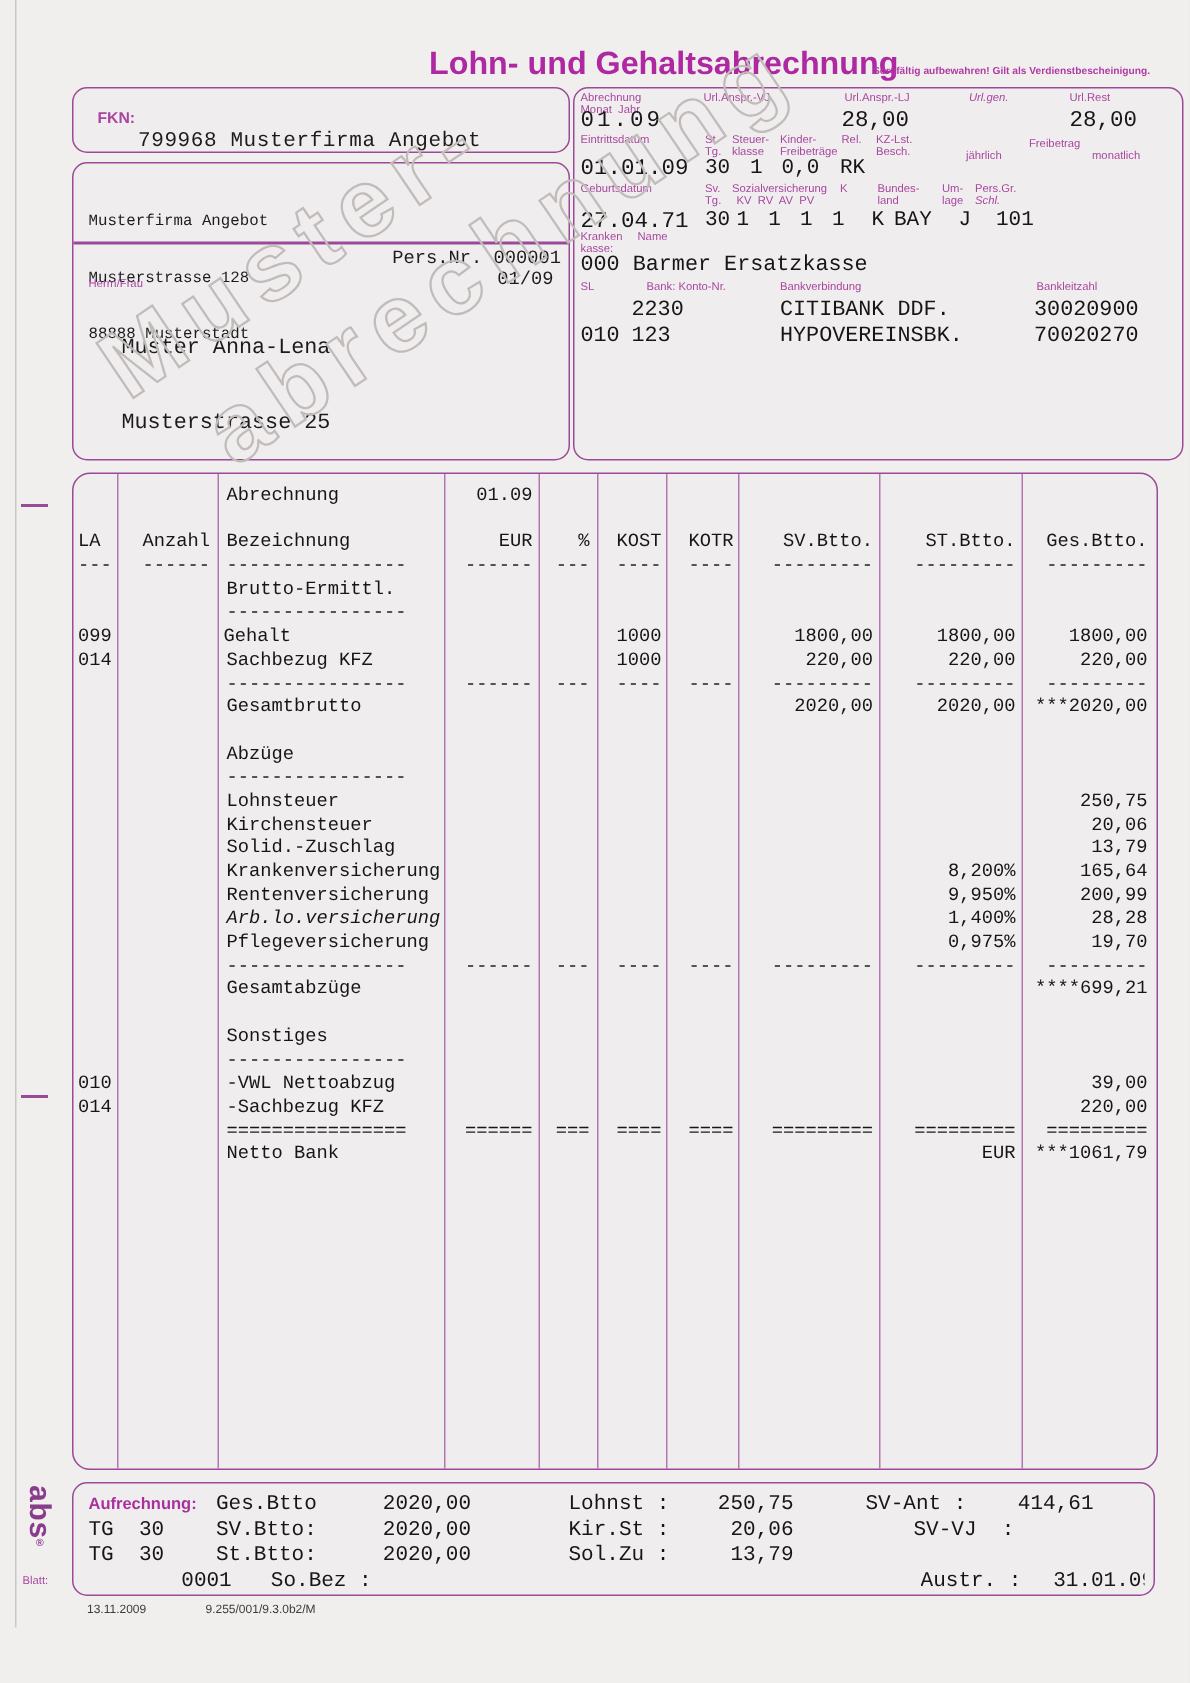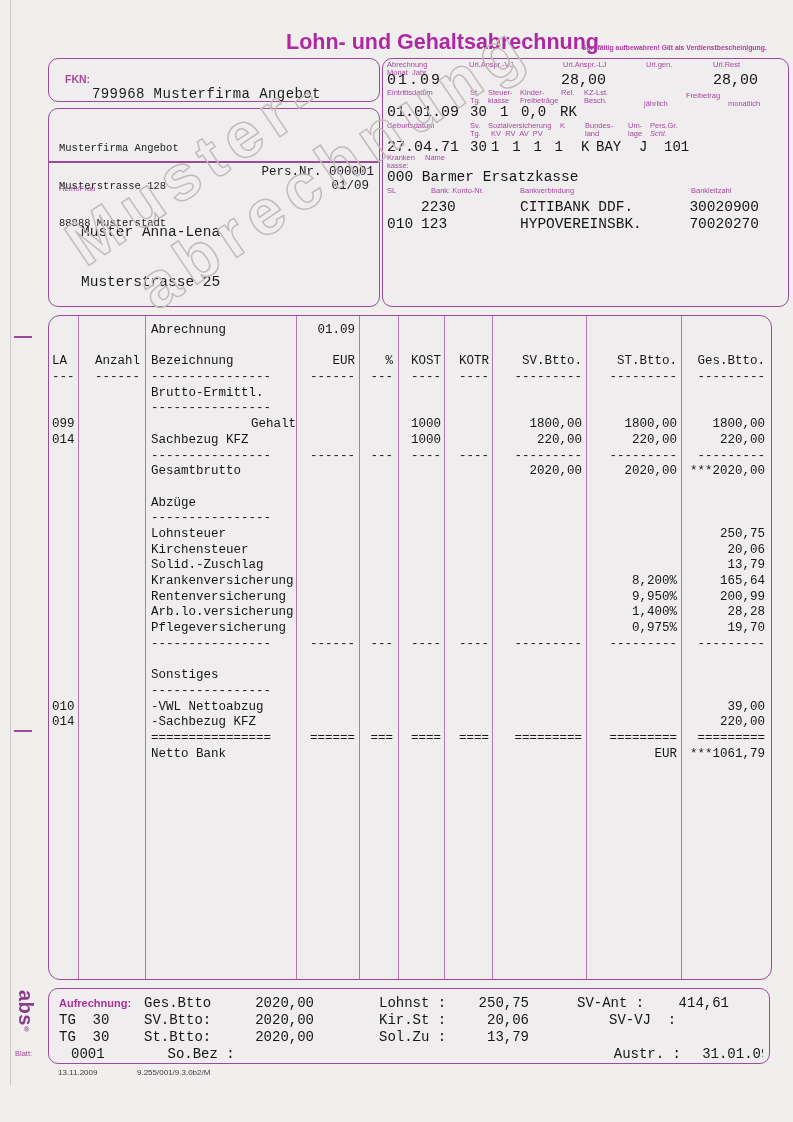--- a/index.html
+++ b/index.html
@@ -67,21 +67,21 @@
       <div>80888  Musterstadt</div>
     </div>
   </div>
 
   <div class="box" style="left:382px;top:58px;width:405px;height:247px;">
 
     <span class="lbl" style="left:4px;top:2px;">Abrechnung</span>
     <span class="lbl" style="left:4px;top:10px;">Monat  Jahr</span>
     <span class="lbl" style="left:86px;top:2px;">Url.Anspr.-VJ</span>
     <span class="lbl" style="left:180px;top:2px;">Url.Anspr.-LJ</span>
-    <span class="lbl" style="left:263px;top:2px;">Url.gen.</span>
+    <span class="lbl" style="left:263px;top:2px;font-style:italic;">Url.gen.</span>
     <span class="lbl" style="left:330px;top:2px;">Url.Rest</span>
 
     <span class="val" style="left:4px;top:13px;font-size:15px;letter-spacing:2px;">01.09</span>
     <span class="val" style="left:150px;top:13px;width:73px;text-align:right;font-size:15px;">28,00</span>
     <span class="val" style="left:302px;top:13px;width:73px;text-align:right;font-size:15px;">28,00</span>
 
     <span class="lbl" style="left:4px;top:30px;">Eintrittsdatum</span>
     <span class="lbl" style="left:87px;top:30px;">St.</span>
     <span class="lbl" style="left:87px;top:38px;">Tg.</span>
     <span class="lbl" style="left:105px;top:30px;">Steuer-</span>
@@ -226,21 +226,21 @@
           <span class="tcell tc-r" style="width: 39px; padding-right: 5px;"></span>
           <span class="tcell tc-r" style="width: 46px; padding-right: 3px;"></span>
           <span class="tcell tc-r" style="width: 48px; padding-right: 3px;"></span>
           <span class="tcell tc-r" style="width: 94px; padding-right: 4px;"></span>
           <span class="tcell tc-r" style="width: 95px; padding-right: 4px;"></span>
           <span class="tcell tc-r" style="width: 89px; padding-right: 5px;"></span>
         </div>
         <div class="trow">
           <span class="tcell tc-l" style="width: 29px; padding-left: 3px;">099</span>
           <span class="tcell tc-r" style="width: 67px; padding-right: 5px;"></span>
-          <span class="tcell tc-l" style="width: 151px; padding-left: 4px; text-align: right;">Gehalt</span>
+          <span class="tcell tc-l" style="width: 151px; padding-left: 4px;">Gehalt</span>
           <span class="tcell tc-r" style="width: 63px; padding-right: 4px;"></span>
           <span class="tcell tc-r" style="width: 39px; padding-right: 5px;"></span>
           <span class="tcell tc-r" style="width: 46px; padding-right: 3px;">1000</span>
           <span class="tcell tc-r" style="width: 48px; padding-right: 3px;"></span>
           <span class="tcell tc-r" style="width: 94px; padding-right: 4px;">1800,00</span>
           <span class="tcell tc-r" style="width: 95px; padding-right: 4px;">1800,00</span>
           <span class="tcell tc-r" style="width: 89px; padding-right: 5px;">1800,00</span>
         </div>
         <div class="trow">
           <span class="tcell tc-l" style="width: 29px; padding-left: 3px;">014</span>
@@ -370,21 +370,21 @@
           <span class="tcell tc-r" style="width: 39px; padding-right: 5px;"></span>
           <span class="tcell tc-r" style="width: 46px; padding-right: 3px;"></span>
           <span class="tcell tc-r" style="width: 48px; padding-right: 3px;"></span>
           <span class="tcell tc-r" style="width: 94px; padding-right: 4px;"></span>
           <span class="tcell tc-r" style="width: 95px; padding-right: 4px;">9,950%</span>
           <span class="tcell tc-r" style="width: 89px; padding-right: 5px;">200,99</span>
         </div>
         <div class="trow">
           <span class="tcell tc-l" style="width: 29px; padding-left: 3px;"></span>
           <span class="tcell tc-r" style="width: 67px; padding-right: 5px;"></span>
-          <span class="tcell tc-l" style="width: 151px; padding-left: 6px;">Arb.lo.versicherung</span>
+          <span class="tcell tc-l" style="width: 151px; padding-left: 6px; font-style: italic;">Arb.lo.versicherung</span>
           <span class="tcell tc-r" style="width: 63px; padding-right: 4px;"></span>
           <span class="tcell tc-r" style="width: 39px; padding-right: 5px;"></span>
           <span class="tcell tc-r" style="width: 46px; padding-right: 3px;"></span>
           <span class="tcell tc-r" style="width: 48px; padding-right: 3px;"></span>
           <span class="tcell tc-r" style="width: 94px; padding-right: 4px;"></span>
           <span class="tcell tc-r" style="width: 95px; padding-right: 4px;">1,400%</span>
           <span class="tcell tc-r" style="width: 89px; padding-right: 5px; padding-left: 36px;">28,28</span>
         </div>
         <div class="trow">
           <span class="tcell tc-l" style="width: 29px; padding-left: 3px;"></span>
@@ -402,20 +402,32 @@
           <span class="tcell tc-l" style="width: 29px; padding-left: 3px;"></span>
           <span class="tcell tc-r" style="width: 67px; padding-right: 5px;"></span>
           <span class="tcell tc-l" style="width: 151px; padding-left: 6px;">----------------</span>
           <span class="tcell tc-r" style="width: 63px; padding-right: 4px;">------</span>
           <span class="tcell tc-r" style="width: 39px; padding-right: 5px;">---</span>
           <span class="tcell tc-r" style="width: 46px; padding-right: 3px;">----</span>
           <span class="tcell tc-r" style="width: 48px; padding-right: 3px;">----</span>
           <span class="tcell tc-r" style="width: 94px; padding-right: 4px;">---------</span>
           <span class="tcell tc-r" style="width: 95px; padding-right: 4px;">---------</span>
           <span class="tcell tc-r" style="width: 89px; padding-right: 5px;">---------</span>
+        </div>
+        <div class="trow">
+          <span class="tcell tc-l" style="width: 29px; padding-left: 3px;"></span>
+          <span class="tcell tc-r" style="width: 67px; padding-right: 5px;"></span>
+          <span class="tcell tc-l" style="width: 151px; padding-left: 6px;">Gesamtabzüge</span>
+          <span class="tcell tc-r" style="width: 63px; padding-right: 4px;"></span>
+          <span class="tcell tc-r" style="width: 39px; padding-right: 5px;"></span>
+          <span class="tcell tc-r" style="width: 46px; padding-right: 3px;"></span>
+          <span class="tcell tc-r" style="width: 48px; padding-right: 3px;"></span>
+          <span class="tcell tc-r" style="width: 94px; padding-right: 4px;"></span>
+          <span class="tcell tc-r" style="width: 95px; padding-right: 4px;"></span>
+          <span class="tcell tc-r" style="width: 89px; padding-right: 5px;">****699,21</span>
         </div>
         <div class="trow">
           <span class="tcell tc-l" style="width: 29px; padding-left: 3px;"></span>
           <span class="tcell tc-r" style="width: 67px; padding-right: 5px;"></span>
           <span class="tcell tc-l" style="width: 151px; padding-left: 6px;"></span>
           <span class="tcell tc-r" style="width: 63px; padding-right: 4px;"></span>
           <span class="tcell tc-r" style="width: 39px; padding-right: 5px;"></span>
           <span class="tcell tc-r" style="width: 46px; padding-right: 3px;"></span>
           <span class="tcell tc-r" style="width: 48px; padding-right: 3px;"></span>
           <span class="tcell tc-r" style="width: 94px; padding-right: 4px;"></span>
@@ -520,22 +532,22 @@
         <div class="srow">
           <span class="scell" style="width: 85px; margin-left: 0px; text-align: left;">TG  30</span>
           <span class="scell" style="width: 95px; margin-left: 0px; text-align: left;">St.Btto:</span>
           <span class="scell" style="width: 75px; margin-left: 0px; text-align: right;">2020,00</span>
           <span class="scell" style="width: 90px; margin-left: 65px; text-align: left;">Sol.Zu :</span>
           <span class="scell" style="width: 60px; margin-left: 0px; text-align: right;">13,79</span>
           <span class="scell" style="width: 90px; margin-left: 80px; text-align: left;"></span>
           <span class="scell" style="width: 62px; margin-left: 0px; text-align: right;"></span>
         </div>
         <div class="srow">
-          <span class="scell" style="width: 85px; margin-left: 12px; text-align: left;">0001</span>
-          <span class="scell" style="width: 95px; margin-left: 0px; text-align: center; font-family: Liberation Mono, monospace;">So.Bez :</span>
+          <span class="scell" style="width: 85px; margin-left: 12px; text-align: right;">0001</span>
+          <span class="scell" style="width: 95px; margin-left: 0px; text-align: right; font-family: Liberation Mono, monospace;">So.Bez :</span>
           <span class="scell" style="width: 75px; margin-left: 0px; text-align: right;"></span>
           <span class="scell" style="width: 90px; margin-left: 65px; text-align: left;"></span>
           <span class="scell" style="width: 60px; margin-left: 0px; text-align: right;"></span>
           <span class="scell" style="width: 90px; margin-left: 80px; text-align: left;">Austr. :</span>
           <span class="scell" style="width: 62px; margin-left: 0px; text-align: right;">31.01.09</span>
         </div>
       </div>
   </div>
 
   <div class="abs-logo">

